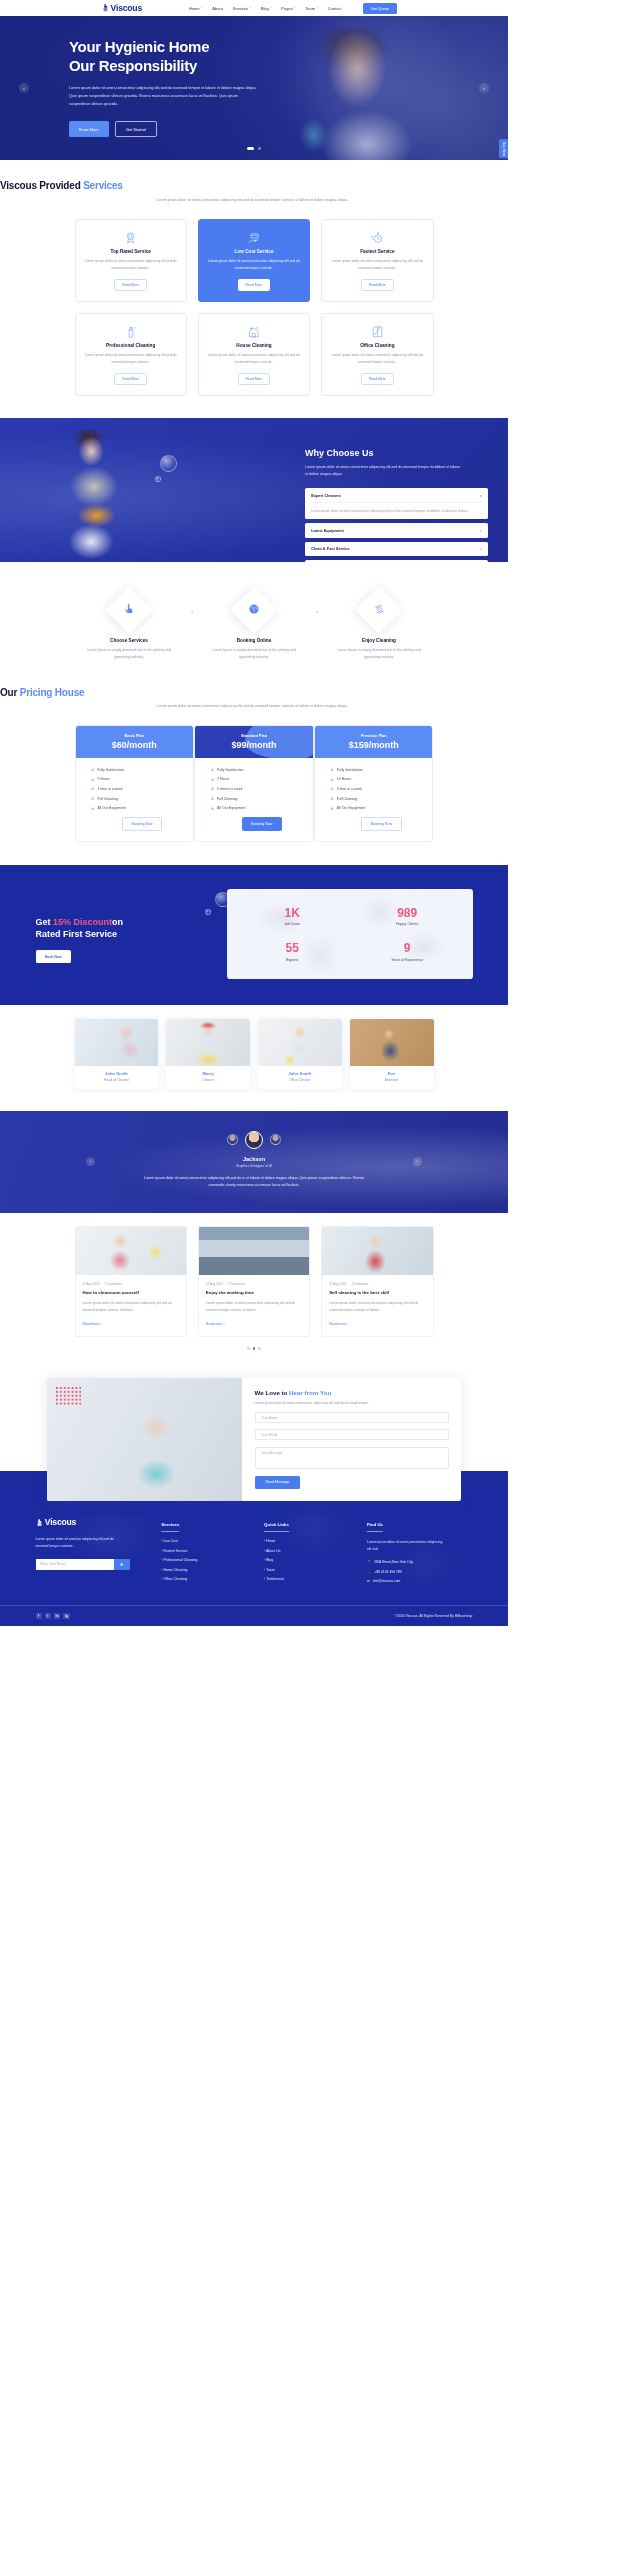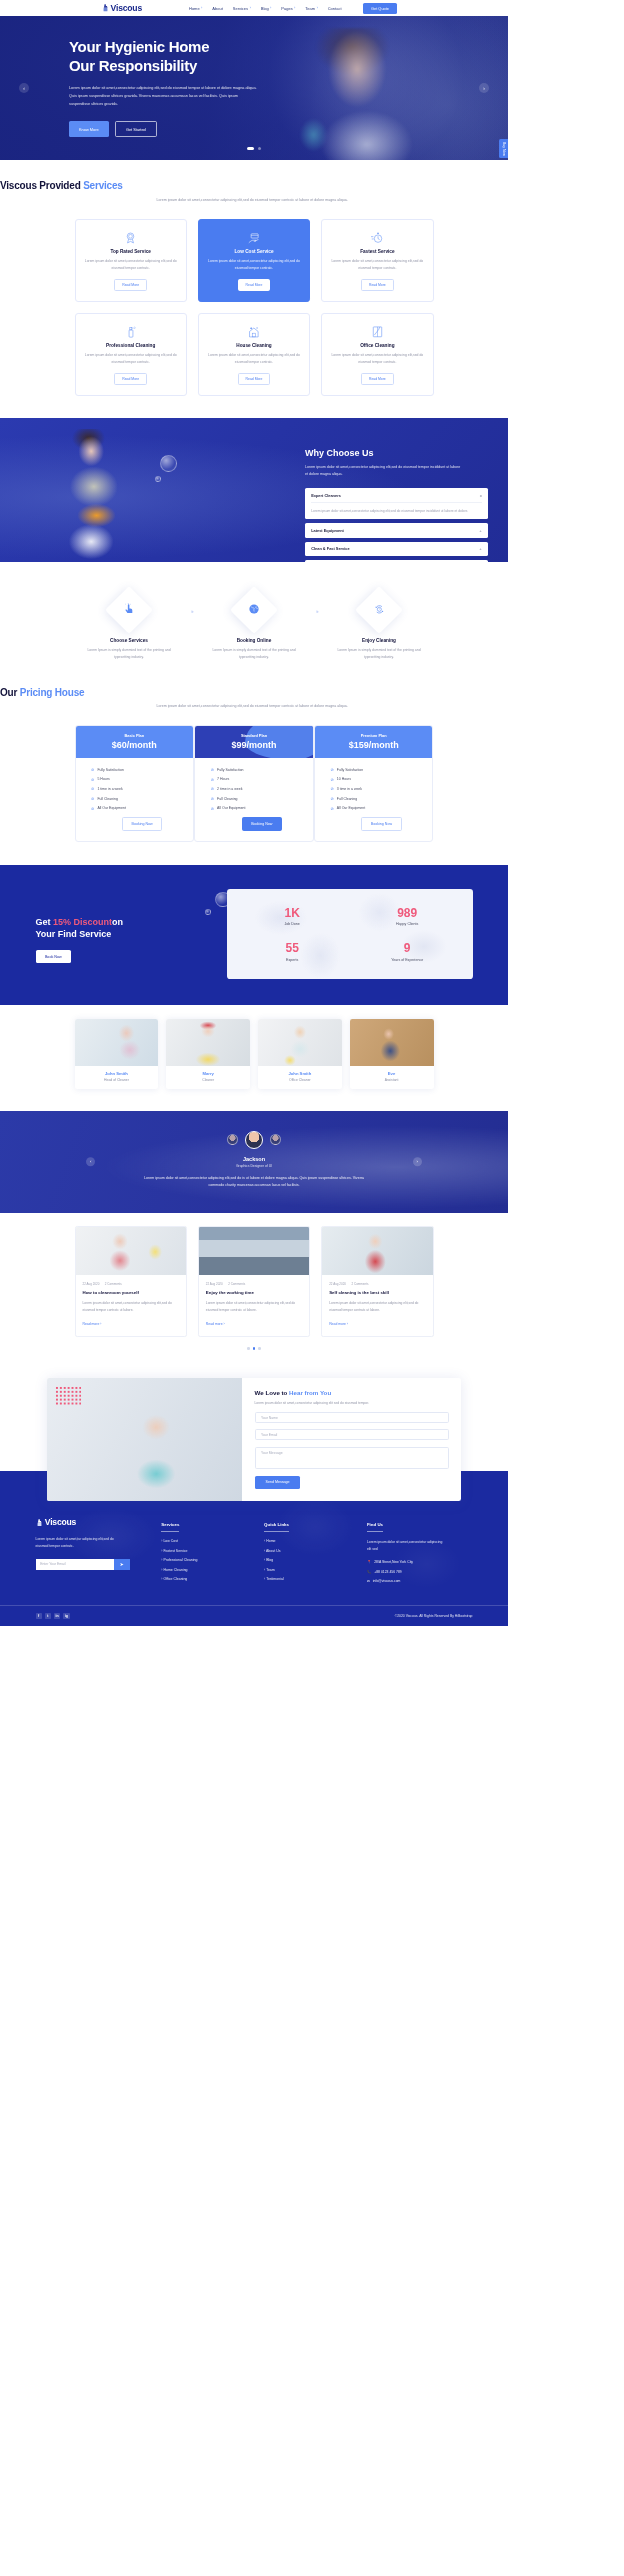--- a/index.html
+++ b/index.html
@@ -707,21 +707,21 @@
     </div>
   </div>
 
   <div class="discount">
     <div class="bubble" style="left:215px;top:26.5px;width:15.6px;height:15.6px;"></div>
     <div class="bubble" style="left:205px;top:44px;width:5.5px;height:5.5px;"></div>
     <div class="disc-inner">
       <div class="disc-left">
         <div class="disc-h">
           <span>Get </span><em>15% Discount</em><span>on</span>
-          <div>Your Find Service</div>
+          <div>Rated First Service</div>
         </div>
         <button class="disc-btn">Book Now</button>
       </div>
       <div class="stats-card">
         <div class="stat">
           <div class="stat-n">1K</div>
           <div class="stat-l">Job Done</div>
         </div>
         <div class="stat">
           <div class="stat-n">989</div>

